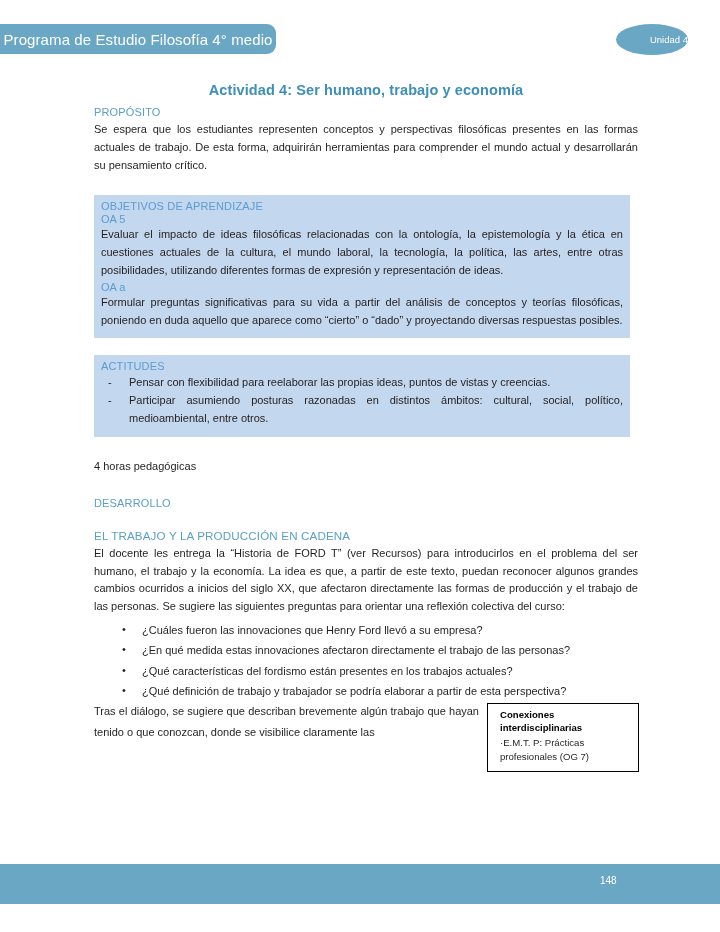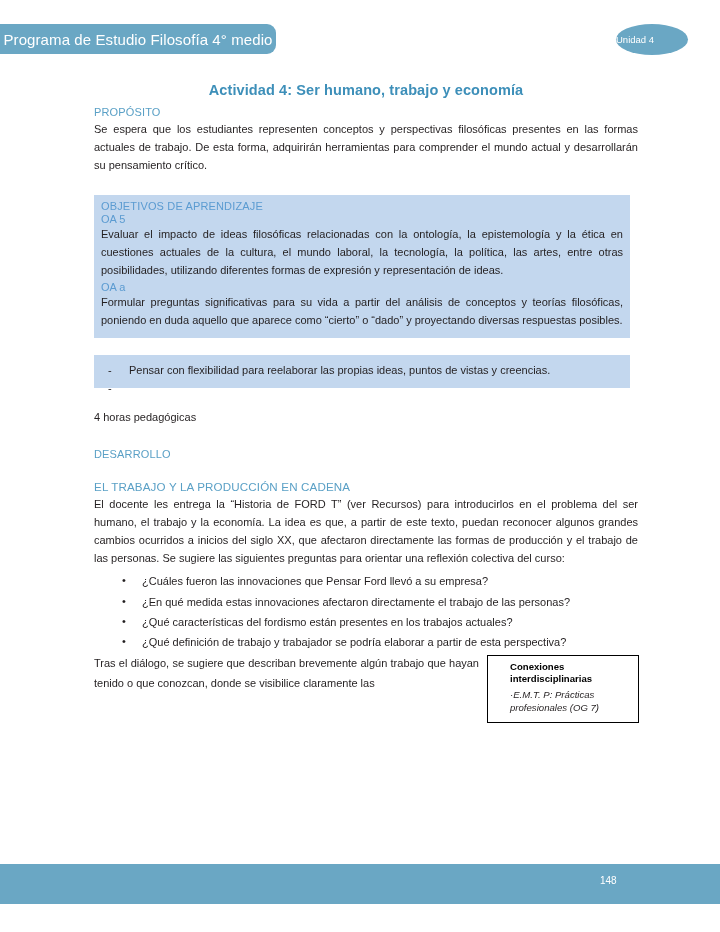--- a/index.html
+++ b/index.html
@@ -39,21 +39,21 @@
   .unit-badge {
     position: absolute;
     right: 32px;
     top: 24px;
     width: 72px;
     height: 31px;
     background: #6aa7c4;
     border-radius: 50%;
     display: flex;
     align-items: center;
-    justify-content: flex-start;
+    justify-content: flex-end;
   }
   .unit-badge-label {
     color: #ffffff;
     font-size: 9.5px;
     white-space: nowrap;
   }
 
   
   .page {
     position: absolute;
@@ -169,35 +169,34 @@
     text-align: justify;
     color: #231f20;
   }
   .connections-box {
     position: absolute;
     right: -1px;
     top: 2px;
     width: 152px;
     border: 1.3px solid #000000;
     box-sizing: border-box;
-    padding: 5px 6px 7px 22px;
+    padding: 5px 6px 7px 12px;
     background: #ffffff;
   }
   .connections-title {
     font-size: 9.6px;
     font-weight: bold;
     color: #000000;
     line-height: 1.3;
     margin-bottom: 2px;
   }
   .connections-item {
     font-size: 9.6px;
     color: #231f20;
     line-height: 1.42;
-    font-style: italic;
   }
 
   
   .footer-bar {
     position: absolute;
     left: 0;
     top: 864px;
     width: 720px;
     height: 40px;
     background: #6aa7c4;
@@ -246,27 +245,29 @@
       <div class="section-label">OBJETIVOS DE APRENDIZAJE</div>
       <div class="oa-code">OA 5</div>
       <p>Evaluar el impacto de ideas filosóficas relacionadas con la ontología, la epistemología y la ética en cuestiones actuales de la cultura, el mundo laboral, la tecnología, la política, las artes, entre otras posibilidades, utilizando diferentes formas de expresión y representación de ideas.</p>
       <div class="oa-code">OA a</div>
       <p>Formular preguntas significativas para su vida a partir del análisis de conceptos y teorías filosóficas, poniendo en duda aquello que aparece como “cierto” o “dado” y proyectando diversas respuestas posibles.</p>
     </div>
 
     <div class="block-gap-md"></div>
 
     <div class="blue-box">
+      <div class="section-label">ACTITUDES</div>
       <ul class="dash-list">
         <li>
           <span class="dash">-</span>
           <span>Pensar con flexibilidad para reelaborar las propias ideas, puntos de vistas y creencias.</span>
         </li>
         <li>
           <span class="dash">-</span>
+          <span>Participar asumiendo posturas razonadas en distintos ámbitos: cultural, social, político, medioambiental, entre otros.</span>
         </li>
       </ul>
     </div>
 
     <div class="block-gap-lg"></div>
 
     <div>
       <p class="body-text">4 horas pedagógicas</p>
     </div>
 
@@ -277,21 +278,21 @@
 
       <div class="block-gap-md"></div>
 
       <div class="section-label" style="font-size:11.6px;">EL TRABAJO Y LA PRODUCCIÓN EN CADENA</div>
 
       <p class="body-text">El docente les entrega la “Historia de FORD T” (ver Recursos) para introducirlos en el problema del ser humano, el trabajo y la economía. La idea es que, a partir de este texto, puedan reconocer algunos grandes cambios ocurridos a inicios del siglo XX, que afectaron directamente las formas de producción y el trabajo de las personas. Se sugiere las siguientes preguntas para orientar una reflexión colectiva del curso:</p>
 
       <ul class="bullet-list">
         <li>
           <span class="bullet">•</span>
-          <span>¿Cuáles fueron las innovaciones que Pensar Ford llevó a su empresa?</span>
+          <span>¿Cuáles fueron las innovaciones que Henry Ford llevó a su empresa?</span>
         </li>
         <li>
           <span class="bullet">•</span>
           <span>¿En qué medida estas innovaciones afectaron directamente el trabajo de las personas?</span>
         </li>
         <li>
           <span class="bullet">•</span>
           <span>¿Qué características del fordismo están presentes en los trabajos actuales?</span>
         </li>
         <li>

